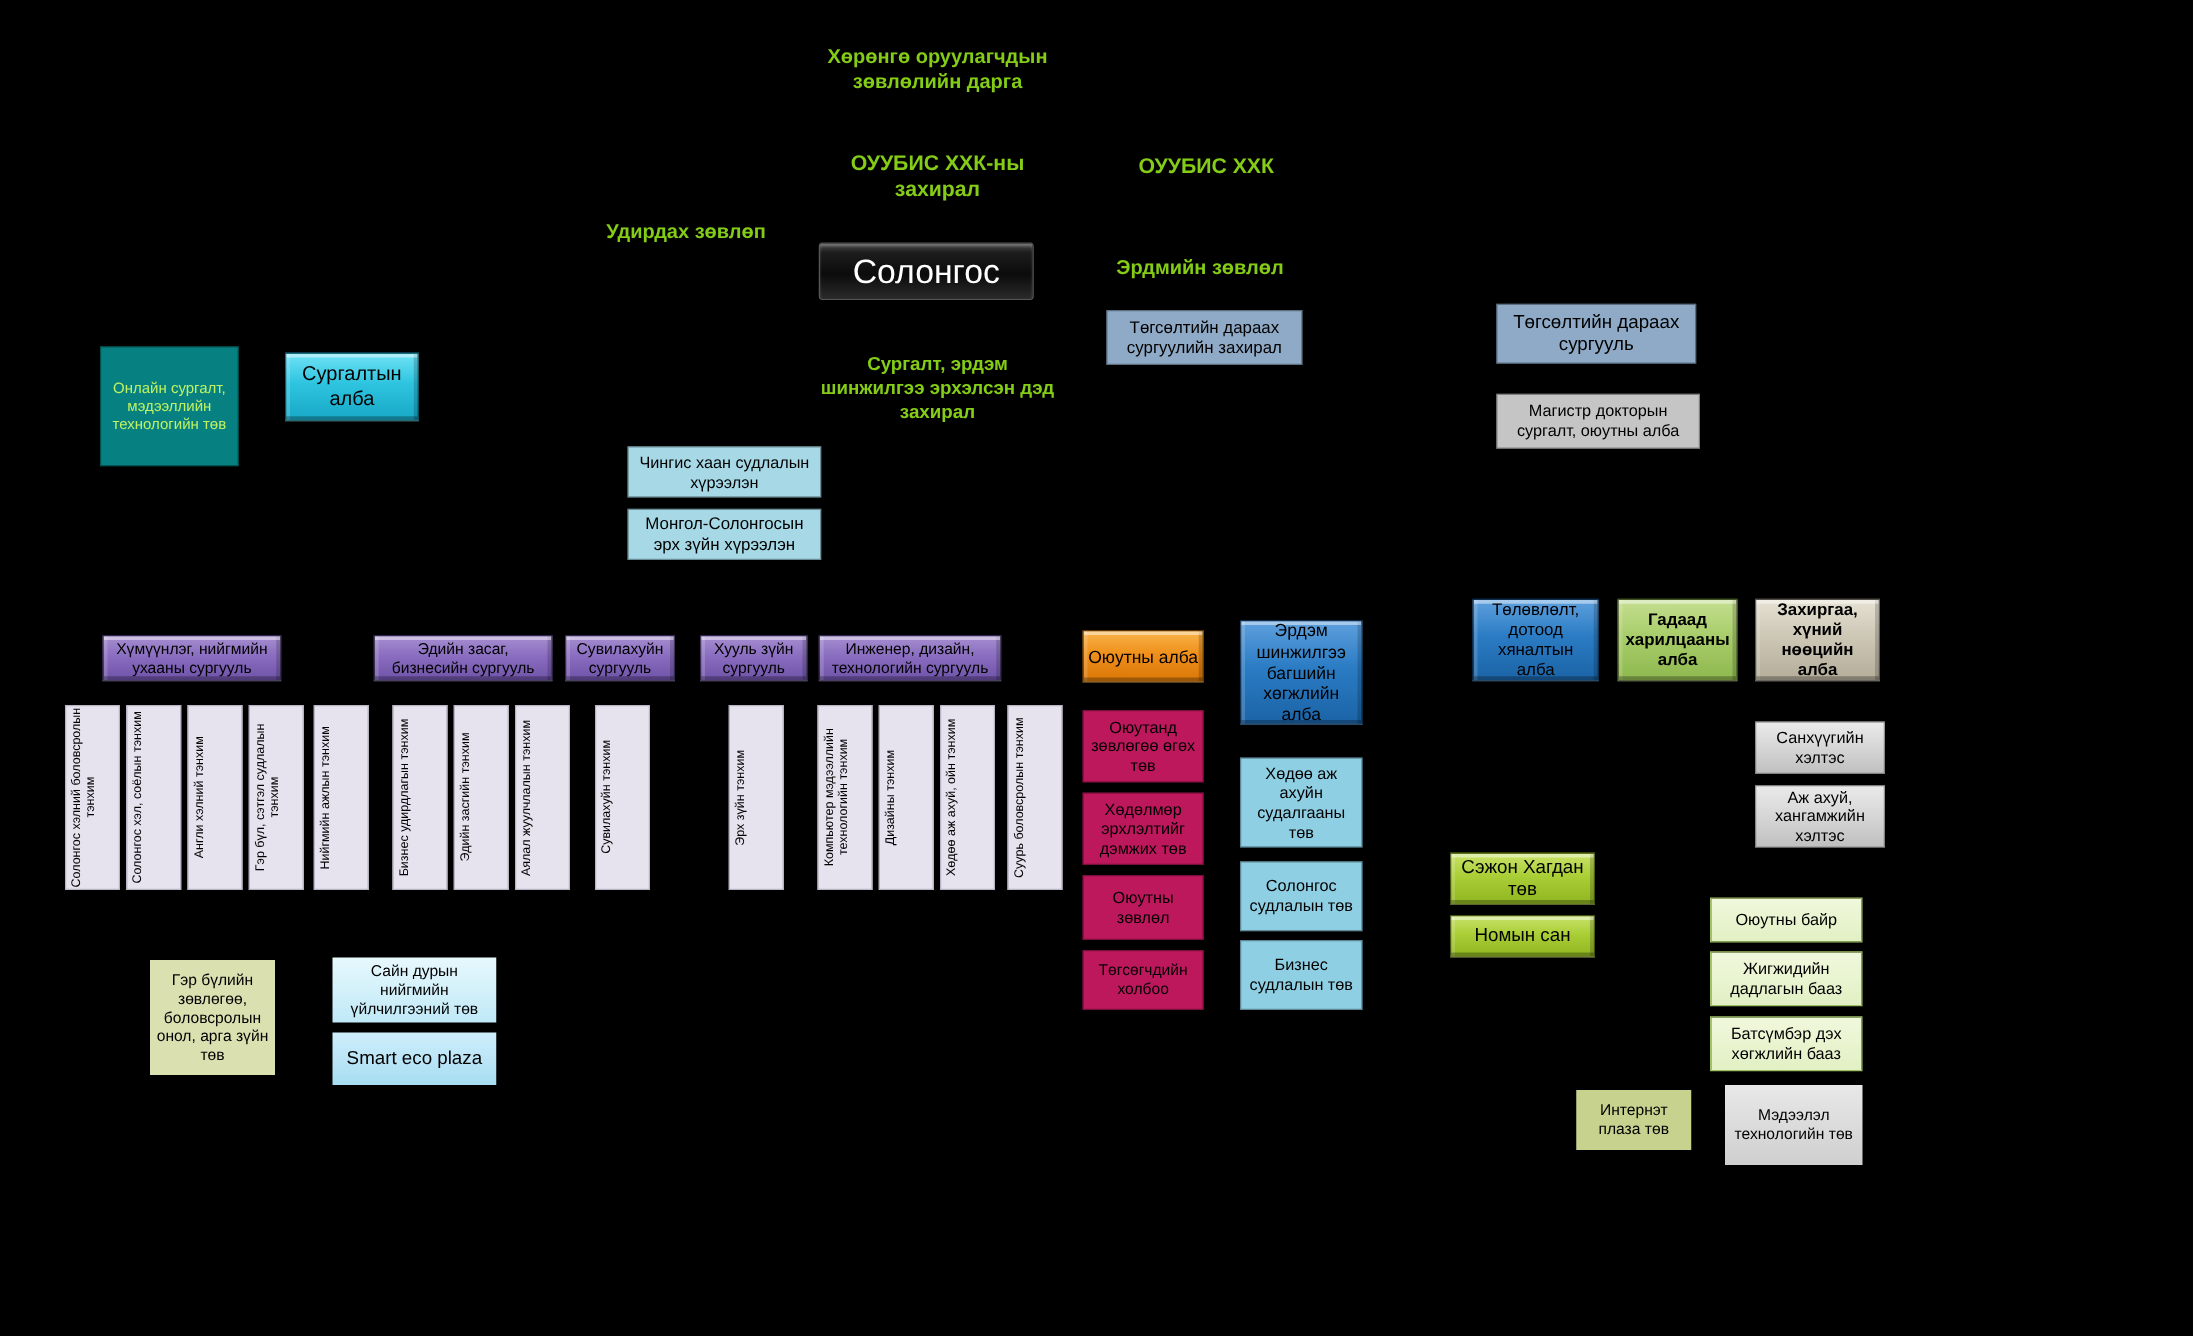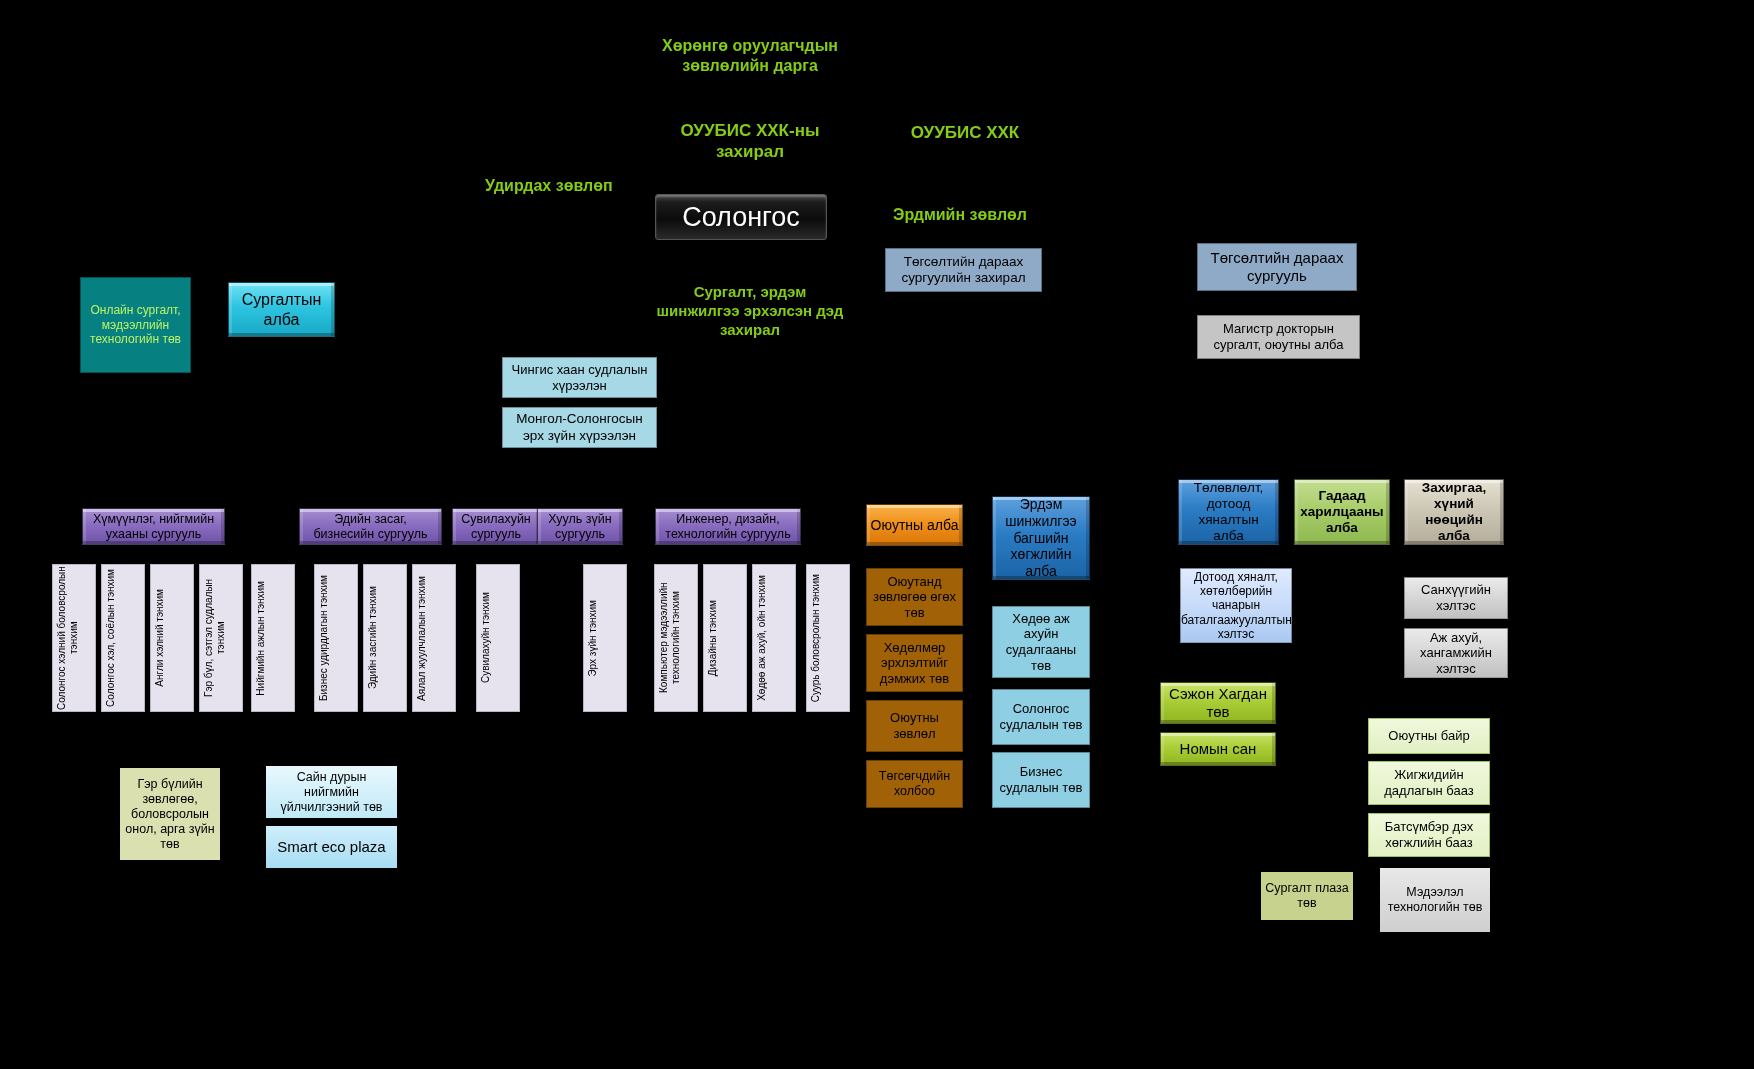--- a/index.html
+++ b/index.html
@@ -30,21 +30,21 @@
   .teal-dark{background:#068080;color:#bef264;}
   .cyan-bevel{background:linear-gradient(180deg,#6fe2f5 0%,#2ec4e0 45%,#17a8c6 100%);}
   .lightblue-flat{background:#a6d8e6;}
   .steelblue-flat{background:#8faac6;}
   .grey-flat{background:#c5c5c5;}
   .purple-bevel{background:linear-gradient(180deg,#a68ed0 0%,#8a6dc0 45%,#6f53a8 100%);}
   .vert{background:#e6e2ee;border:1px solid #b9b5c4;}
   .vert .vtxt{writing-mode:vertical-rl;transform:rotate(180deg);white-space:normal;
               text-align:center;line-height:1.15;}
   .orange-bevel{background:linear-gradient(180deg,#f7b44a 0%,#f0901b 45%,#d97708 100%);}
-  .tan-flat{background:#a16207;}
+  .tan-flat{background:#be185d;}
   .blue-bevel{background:linear-gradient(180deg,#5fa0dd 0%,#2b7cc4 45%,#1b63a6 100%);color:#000;font-weight:normal;}
   .skyblue-flat{background:#8fcfe3;}
   .green-bevel{background:linear-gradient(180deg,#c4de90 0%,#a8cd6a 45%,#8fb84f 100%);}
   .beige-bevel{background:linear-gradient(180deg,#e6e1d2 0%,#cdc7b6 45%,#b4ad9a 100%);}
   .lblue-grad{background:linear-gradient(180deg,#dfeaff 0%,#c2d8f7 60%,#a9c8f2 100%);}
   .greyflat2{background:linear-gradient(180deg,#eaeaea 0%,#d2d2d2 60%,#c0c0c0 100%);}
   .olive-bevel{background:linear-gradient(180deg,#c9e26a 0%,#aace36 45%,#8fb520 100%);}
   .paleg-flat{background:linear-gradient(180deg,#f0f8dc 0%,#e2f0c4 100%);border:1px solid #9fbf66;}
   .khaki-flat{background:#dbe0b0;}
   .cyanlight-flat{background:linear-gradient(180deg,#e8f8fd 0%,#bfe9f7 100%);}
@@ -102,21 +102,21 @@
 
   <div class="box bevel purple-bevel" style="left:82px;top:508px;width:143px;height:37px;font-size:12.5px;">
     <span>Хүмүүнлэг, нийгмийн ухааны сургууль</span>
   </div>
   <div class="box bevel purple-bevel" style="left:299px;top:508px;width:143px;height:37px;font-size:12.5px;">
     <span>Эдийн засаг, бизнесийн сургууль</span>
   </div>
   <div class="box bevel purple-bevel" style="left:452px;top:508px;width:88px;height:37px;font-size:12.5px;align-items:center;">
     <span>Сувилахуйн сургууль</span>
   </div>
-  <div class="box bevel purple-bevel" style="left:537px;top:508px;width:86px;height:37px;font-size:12.5px;">
+  <div class="box bevel purple-bevel" style="left:560px;top:508px;width:86px;height:37px;font-size:12.5px;">
     <span>Хууль зүйн сургууль</span>
   </div>
   <div class="box bevel purple-bevel" style="left:655px;top:508px;width:146px;height:37px;font-size:12.5px;">
     <span>Инженер, дизайн, технологийн сургууль</span>
   </div>
 
   <div class="box vert" style="left:52px;top:564px;width:44px;height:148px;">
     <span class="vtxt" style="font-size:10px;">Солонгос хэлний боловсролын тэнхим</span>
   </div>
   <div class="box vert" style="left:101px;top:564px;width:44px;height:148px;">
@@ -188,23 +188,20 @@
   <div class="box flat skyblue-flat" style="left:992px;top:689px;width:98px;height:56px;font-size:13px;">
     <span>Солонгос судлалын төв</span>
   </div>
   <div class="box flat skyblue-flat" style="left:992px;top:752px;width:98px;height:56px;font-size:13px;">
     <span>Бизнес судлалын төв</span>
   </div>
 
   <div class="box bevel blue-bevel" style="left:1178px;top:479px;width:101px;height:66px;font-size:13.5px;">
     <span>Төлөвлөлт, дотоод хяналтын алба</span>
   </div>
-  <div class="box flat lblue-grad" style="left:1180px;top:568px;width:112px;height:75px;font-size:12px;">
-    <span>Дотоод хяналт, хөтөлбөрийн чанарын баталгаажуулалтын хэлтэс</span>
-  </div>
 
   <div class="box bevel green-bevel" style="left:1294px;top:479px;width:96px;height:66px;font-size:13.5px;font-weight:bold;">
     <span>Гадаад харилцааны алба</span>
   </div>
 
   <div class="box bevel beige-bevel" style="left:1404px;top:479px;width:100px;height:66px;font-size:13.5px;font-weight:bold;">
     <span>Захиргаа, хүний нөөцийн алба</span>
   </div>
   <div class="box flat greyflat2" style="left:1404px;top:577px;width:104px;height:42px;font-size:13px;">
     <span>Санхүүгийн хэлтэс</span>
@@ -234,19 +231,19 @@
     <span>Гэр бүлийн зөвлөгөө, боловсролын онол, арга зүйн төв</span>
   </div>
   <div class="box cyanlight-flat" style="left:266px;top:766px;width:131px;height:52px;font-size:12.5px;">
     <span>Сайн дурын нийгмийн үйлчилгээний төв</span>
   </div>
   <div class="box cyanlight2-flat" style="left:266px;top:826px;width:131px;height:42px;font-size:15px;">
     <span>Smart eco plaza</span>
   </div>
 
   <div class="box olivebox-flat" style="left:1261px;top:872px;width:92px;height:48px;font-size:12.5px;">
-    <span>Сургалт плаза төв</span>
+    <span>Интернэт плаза төв</span>
   </div>
   <div class="box greybox-flat" style="left:1380px;top:868px;width:110px;height:64px;font-size:12.5px;">
     <span>Мэдээлэл технологийн төв</span>
   </div>
 
 </div>
 
 </body></html>

